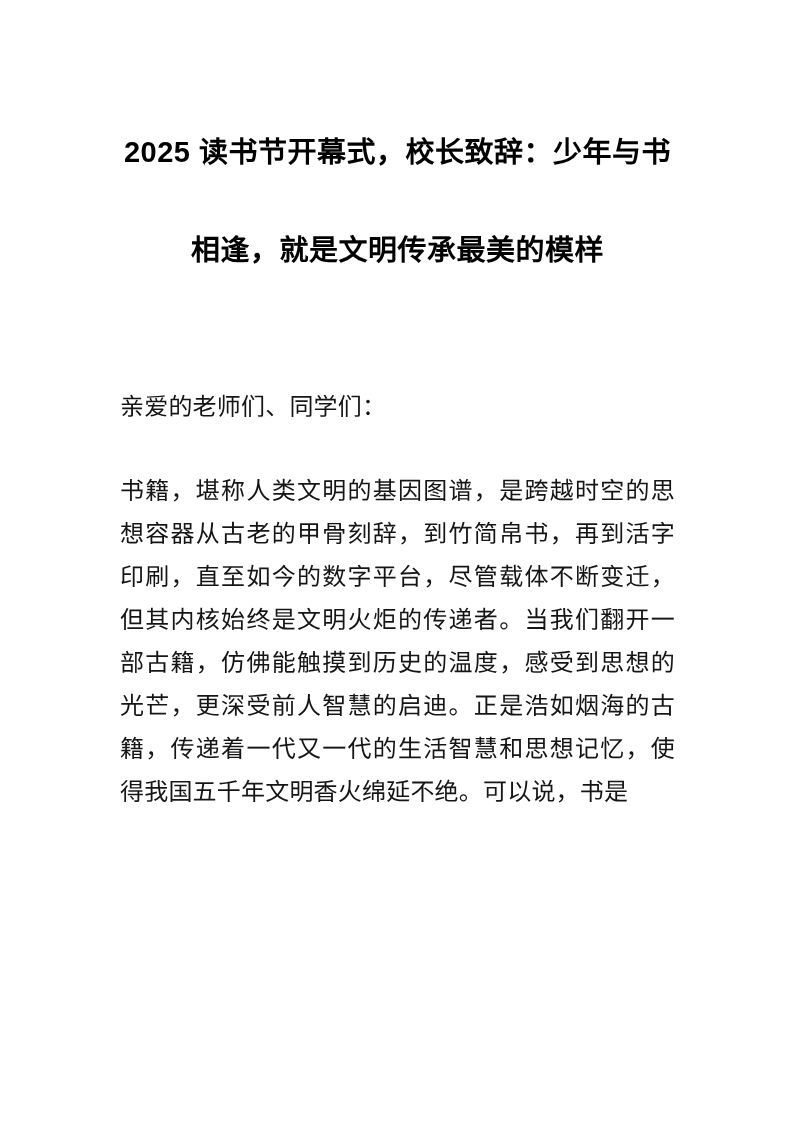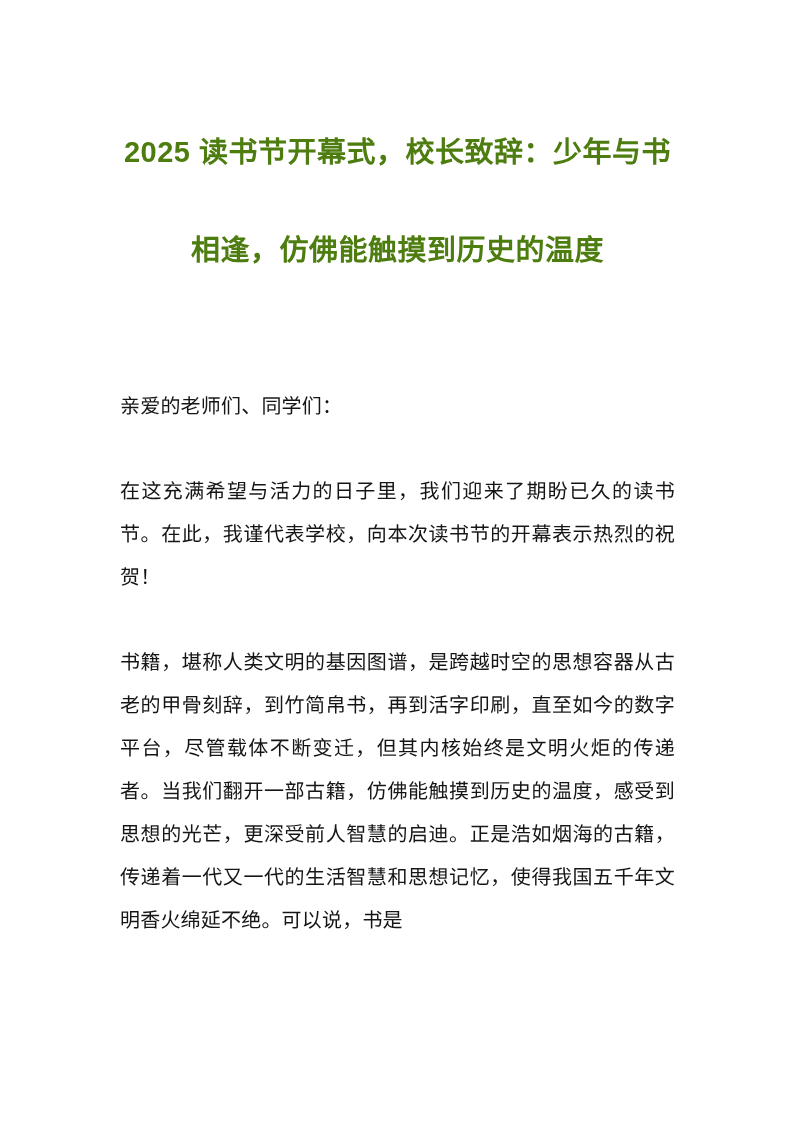--- a/index.html
+++ b/index.html
@@ -21,53 +21,52 @@
     padding: 0 118px 0 120px;
     background: #ffffff;
     color: #111111;
   }
   .title {
     margin: 103px 0 86px 0;
     font-size: 29px;
     font-weight: 700;
     line-height: 98px;
     text-align: center;
-    color: #4d7c0f;
+    color: #000000;
     letter-spacing: 0.5px;
   }
   .title-line {
     display: block;
     white-space: nowrap;
   }
   .para {
     margin: 0 0 42px 0;
-    font-size: 20px;
+    font-size: 24px;
     line-height: 43px;
     text-align: justify;
     text-justify: inter-character;
     color: #151515;
     letter-spacing: 0.2px;
     word-break: break-all;
     overflow-wrap: anywhere;
   }
   .para:last-child {
     margin-bottom: 0;
     font-family: Liberation Serif, serif;
   }
 </style>
 </head>
 <body>
 
 <div class="page">
 
   <h1 class="title">
     <span class="title-line">2025 读书节开幕式，校长致辞：少年与书</span>
-    <span class="title-line">相逢，仿佛能触摸到历史的温度</span>
+    <span class="title-line">相逢，就是文明传承最美的模样</span>
   </h1>
 
   <p class="para">亲爱的老师们、同学们：</p>
 
 
-  <p class="para">在这充满希望与活力的日子里，我们迎来了期盼已久的读书节。在此，我谨代表学校，向本次读书节的开幕表示热烈的祝贺！</p>
 
   <p class="para">书籍，堪称人类文明的基因图谱，是跨越时空的思想容器从古老的甲骨刻辞，到竹简帛书，再到活字印刷，直至如今的数字平台，尽管载体不断变迁，但其内核始终是文明火炬的传递者。当我们翻开一部古籍，仿佛能触摸到历史的温度，感受到思想的光芒，更深受前人智慧的启迪。正是浩如烟海的古籍，传递着一代又一代的生活智慧和思想记忆，使得我国五千年文明香火绵延不绝。可以说，书是</p>
 
 </div>
 
 </body></html>

